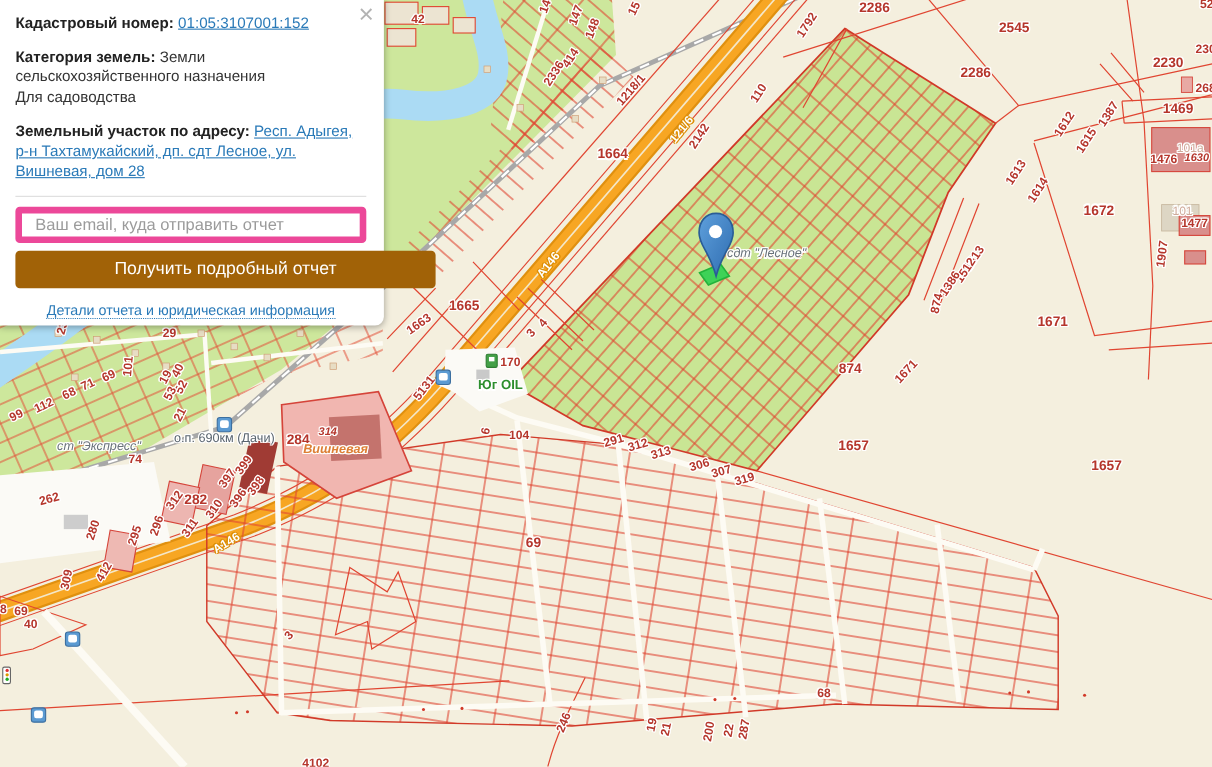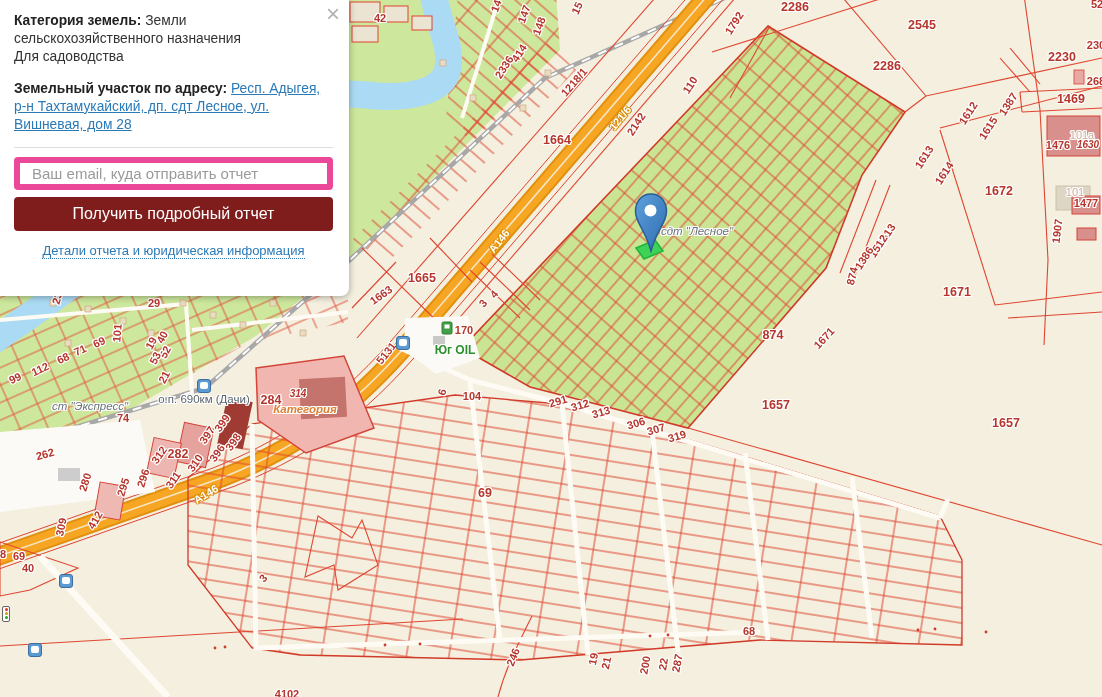--- a/index.html
+++ b/index.html
@@ -33,21 +33,21 @@
     border-radius:0 0 8px 0;box-shadow:0 1px 7px rgba(0,0,0,.35);box-sizing:border-box;
     padding:12px 16px 0 14px;color:#333;font-size:13.8px;line-height:1.32;}
   .panel b{color:#222;}
   .panel .row{margin:0 0 13px 0;}
   .panel a{color:#2a7ab8;text-decoration:underline;cursor:pointer;}
   .panel .close{position:absolute;top:2px;right:9px;font-size:24px;line-height:1;color:#b3b3b3;cursor:pointer;font-weight:400;}
   .panel hr{border:none;border-top:1px solid #ddd;margin:12px 0 9px 0;}
   .panel input{display:block;width:319px;height:33px;box-sizing:border-box;border:6px solid #ec4899;border-radius:4px;
     padding:0 12px;font-size:15px;font-family:"Liberation Sans",sans-serif;color:#444;outline:none;}
   .panel input::placeholder{color:#9b9b9b;}
-  .panel button{display:block;width:319px;height:34px;margin-top:7px;background:#7f1d1d;border:none;border-radius:4px;
+  .panel button{display:block;width:382px;height:34px;margin-top:7px;background:#a16207;border:none;border-radius:4px;
     color:#fff;font-size:16px;font-family:"Liberation Sans",sans-serif;cursor:pointer;}
   .panel .details{text-align:center;margin-top:11px;font-size:13px;}
   .panel .details a{text-decoration:none;border-bottom:1px dotted #2a7ab8;}
 </style>
 </head>
 <body>
 
 <div class="map">
   <svg class="map-svg" width="1102" height="697" viewBox="0 0 1102 697">
     <defs>
@@ -290,21 +290,21 @@
       <span class="map-lbl lc-p" style="left: 645px; top: 665px; transform: translate(-50%, -50%) rotate(-80deg);">200</span>
       <span class="map-lbl lc-p" style="left: 663px; top: 664px; transform: translate(-50%, -50%) rotate(-80deg);">22</span>
       <span class="map-lbl lc-p" style="left: 677px; top: 663px; transform: translate(-50%, -50%) rotate(-80deg);">287</span>
       <span class="map-lbl lc-p" style="left: 287px; top: 694px; transform: translate(-50%, -50%) rotate(0deg);">4102</span>
       <span class="map-lbl lc-rn" style="left: 206px; top: 494px; transform: translate(-50%, -50%) rotate(-31deg);">А146</span>
       <span class="map-lbl lc-rn" style="left: 499px; top: 241px; transform: translate(-50%, -50%) rotate(-52deg);">А146</span>
       <span class="map-lbl lc-s" style="left: 204px; top: 399px; transform: translate(-50%, -50%) rotate(0deg);">о.п. 690км (Дачи)</span>
       <span class="map-lbl lc-si" style="left: 90px; top: 406px; transform: translate(-50%, -50%) rotate(0deg);">ст "Экспресс"</span>
       <span class="map-lbl lc-si" style="left: 697px; top: 231px; transform: translate(-50%, -50%) rotate(0deg);">сдт "Лесное"</span>
       <span class="map-lbl lc-pg" style="left: 455px; top: 350px; transform: translate(-50%, -50%) rotate(0deg);">Юг OIL</span>
-      <span class="map-lbl lc-po" style="left: 305px; top: 409px; transform: translate(-50%, -50%) rotate(0deg);">Категория</span>
+      <span class="map-lbl lc-po" style="left: 305px; top: 409px; transform: translate(-50%, -50%) rotate(0deg);">Вишневая</span>
       <div class="m-icon i-rail-station" style="left: 403px; top: 343px;"></div>
       <div class="m-icon i-rail-station" style="left: 204px; top: 386px;"></div>
       <div class="m-icon i-bus-stop" style="left: 66px; top: 581px;"></div>
       <div class="m-icon i-transit-stop" style="left: 35px; top: 650px;"></div>
       <div class="m-icon i-traffic-light" style="left: 6px; top: 614px;"></div>
       <div class="m-icon i-fuel-station" style="left: 447px; top: 328px;"></div>
     </div>
 
   <svg class="pin" viewBox="0 0 36 62">
     <path d="M18,2 C8.5,2 2.5,9.5 2.5,19.5 C2.5,31 12,37 18,59 C24,37 33.5,31 33.5,19.5 C33.5,9.5 27.5,2 18,2 Z" fill="url(#ping2)" stroke="#2a5d96" stroke-width="1.5"></path>
@@ -313,20 +313,24 @@
       <stop offset="0" stop-color="#5ea0dc"></stop>
           <stop offset="1" stop-color="#2f6cb0"></stop>
         </linearGradient>
       </defs>
     <circle cx="17.5" cy="18.5" r="6" fill="#fff"></circle>
   </svg>
 </div>
 
 <div class="panel">
   <div class="close">×</div>
+  <p class="row">
+    <b>Кадастровый номер:</b>
+    <a>01:05:3107001:152</a>
+  </p>
   <p class="row">
     <b>Категория земель:</b>
     <span>Земли сельскохозяйственного назначения</span><br>
     <span>Для садоводства</span>
   </p>
   <p class="row">
     <b>Земельный участок по адресу:</b>
     <a>Респ. Адыгея, р-н Тахтамукайский, дп. сдт Лесное, ул. Вишневая, дом 28</a>
   </p>
   <hr>

